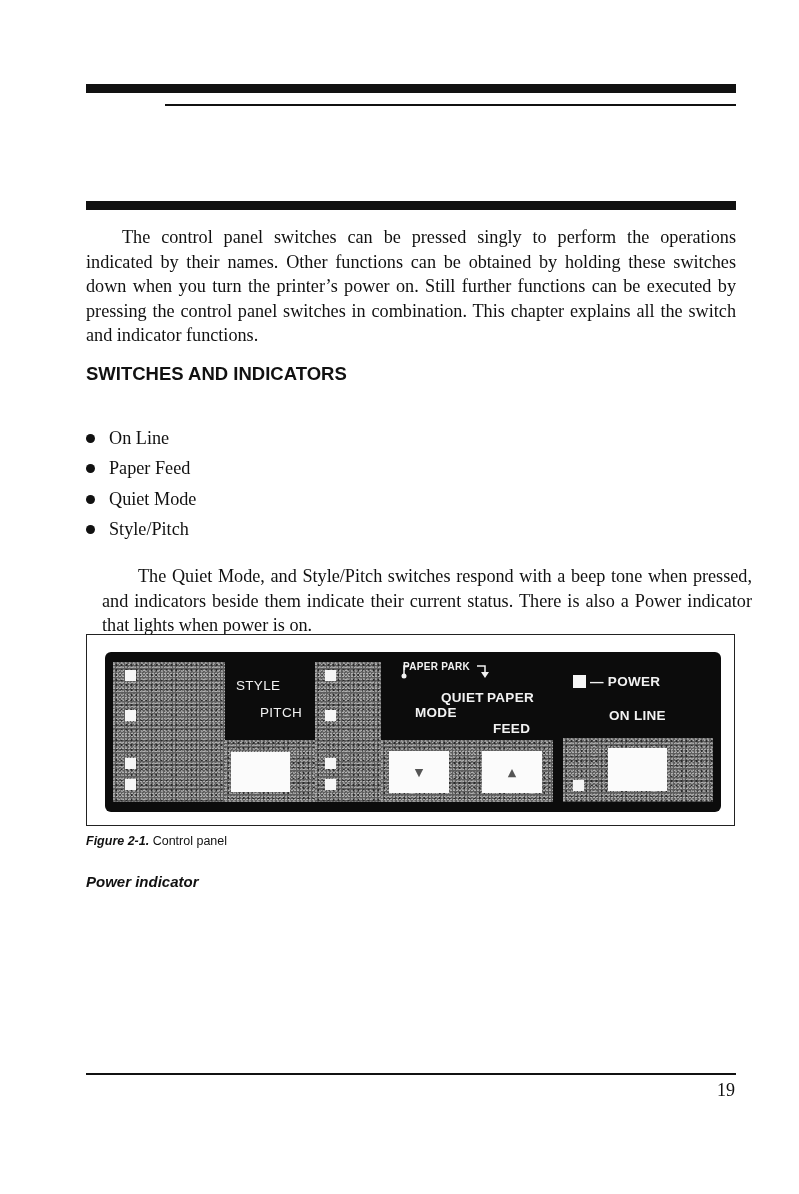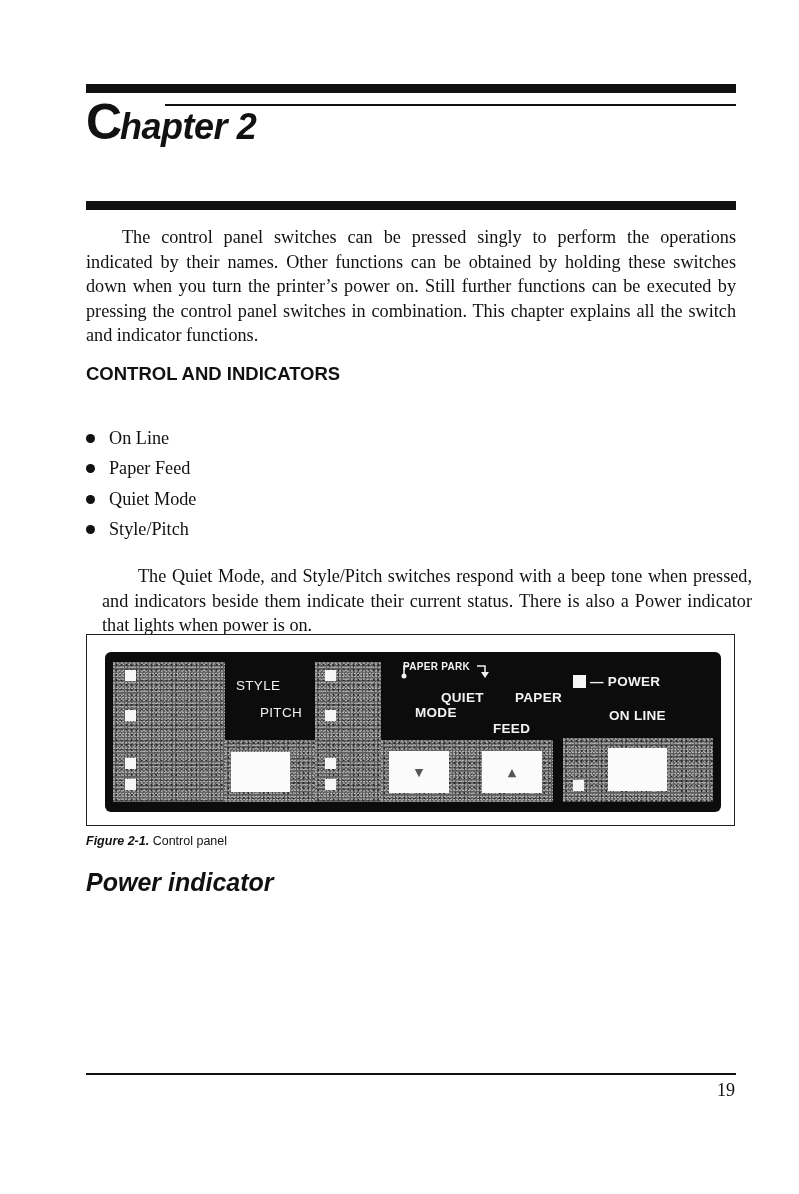--- a/index.html
+++ b/index.html
@@ -10,21 +10,21 @@
   .rule-thin { position: absolute; left: 165px; width: 571px; height: 2px; background: #111; }
 
   .chapter-title { position: absolute; left: 86px; top: 100px; font-family: "Liberation Sans", sans-serif; font-weight: bold; font-style: italic; font-size: 36px; line-height: 44px; letter-spacing: -0.5px; }
   .chapter-title .big-c { font-size: 50px; font-style: normal; letter-spacing: -2px; }
   .chapter-subtitle { position: absolute; left: 185px; top: 155px; font-family: "Liberation Sans", sans-serif; font-weight: bold; font-style: italic; font-size: 31px; line-height: 40px; letter-spacing: 0.3px; }
 
   .para { position: absolute; left: 86px; width: 650px; font-family: "Liberation Serif", serif; font-size: 18.2px; line-height: 24.6px; text-align: justify; }
   .para .indent { display: inline-block; width: 36px; }
 
   .h2 { position: absolute; left: 86px; font-family: "Liberation Sans", sans-serif; font-weight: bold; font-size: 18.5px; line-height: 24px; }
-  .h3 { position: absolute; left: 86px; font-family: "Liberation Sans", sans-serif; font-weight: bold; font-style: italic; font-size: 25px; line-height: 24px; }
+  .h3 { position: absolute; left: 86px; font-family: "Liberation Sans", sans-serif; font-weight: bold; font-style: italic; font-size: 15px; line-height: 24px; }
 
   .bullets { position: absolute; left: 86px; top: 426px; list-style: none; margin: 0; padding: 0; font-family: "Liberation Serif", serif; font-size: 18.2px; }
   .bullets li { height: 30.3px; line-height: 24px; display: flex; align-items: flex-start; }
   .bullets .dot { width: 9px; height: 9px; border-radius: 50%; background: #111; margin-top: 8px; margin-right: 14px; flex: none; }
 
   .figure-frame { position: absolute; left: 86px; top: 634px; width: 649px; height: 192px; border: 1px solid #222; box-sizing: border-box; }
   .panel { position: absolute; left: 105px; top: 652px; width: 616px; height: 160px; background: #0c0c0c; border-radius: 6px; overflow: hidden; }
   .grain {
     position: absolute;
     background-color: #5e5e5e;
@@ -47,28 +47,27 @@
   .page-number { position: absolute; right: 64px; top: 1079px; font-family: "Liberation Serif", serif; font-size: 18px; line-height: 22px; }
 </style>
 </head>
 <body>
 
 <div class="page">
 
   <div class="rule-thick" style="top:84px;"></div>
   <div class="rule-thin" style="top:104px;"></div>
 
-  <div class="chapter-title"><span class="big-c">C</span><span>hapter 2</span></div>
 
 
   <div class="rule-thick" style="top:201px;"></div>
 
   <p class="para" style="top:225px; margin:0;"><span class="indent"></span><span>The control panel switches can be pressed singly to perform the operations indicated by their names. Other functions can be obtained by holding these switches down when you turn the printer’s power on. Still further functions can be executed by pressing the control panel switches in combination. This chapter explains all the switch and indicator functions.</span></p>
 
-  <div class="h2" style="top:362px;">CONTROL AND INDICATORS</div>
+  <div class="h2" style="top:362px;">SWITCHES AND INDICATORS</div>
 
 
   <ul class="bullets">
     <li>
         <span class="dot"></span>
         <span>On Line</span>
       </li>
     <li>
         <span class="dot"></span>
         <span>Paper Feed</span>
@@ -108,21 +107,21 @@
 
     <div class="plabel small" style="left:298px; top:7px;">PAPER PARK</div>
     <svg style="position:absolute; left:290px; top:9px;" width="140" height="20">
       <path d="M9 14 V5 H14" stroke="#f2f2f2" stroke-width="1.5" fill="none"></path>
       <circle cx="9" cy="15" r="2.5" fill="#f2f2f2"></circle>
       <path d="M82 5 H90 V12" stroke="#f2f2f2" stroke-width="1.5" fill="none"></path>
       <path d="M86 11 L90 17 L94 11 Z" fill="#f2f2f2"></path>
     </svg>
     <div class="plabel bold" style="left:292px; top:38px;margin-left:44px;">QUIET</div>
     <div class="plabel bold" style="left:292px; top:53px;margin-left:18px;">MODE</div>
-    <div class="plabel bold" style="left:382px; top:38px;margin-left:28px;">PAPER</div>
+    <div class="plabel bold" style="left:382px; top:38px;">PAPER</div>
     <div class="plabel bold" style="left:388px; top:69px;">FEED</div>
 
     <div class="grain" style="left:276px; top:88px; width:172px; height:62px;"></div>
     <div class="key" style="left:284px; top:99px; width:60px; height:42px; display:flex; align-items:center; justify-content:center;">
       <span style="color:#555; font-size:11px; font-family:'DejaVu Sans', sans-serif;">▼</span>
     </div>
     <div class="key" style="left:377px; top:99px; width:60px; height:42px; display:flex; align-items:center; justify-content:center;">
       <span style="color:#555; font-size:11px; font-family:'DejaVu Sans', sans-serif;">▲</span>
     </div>
 

